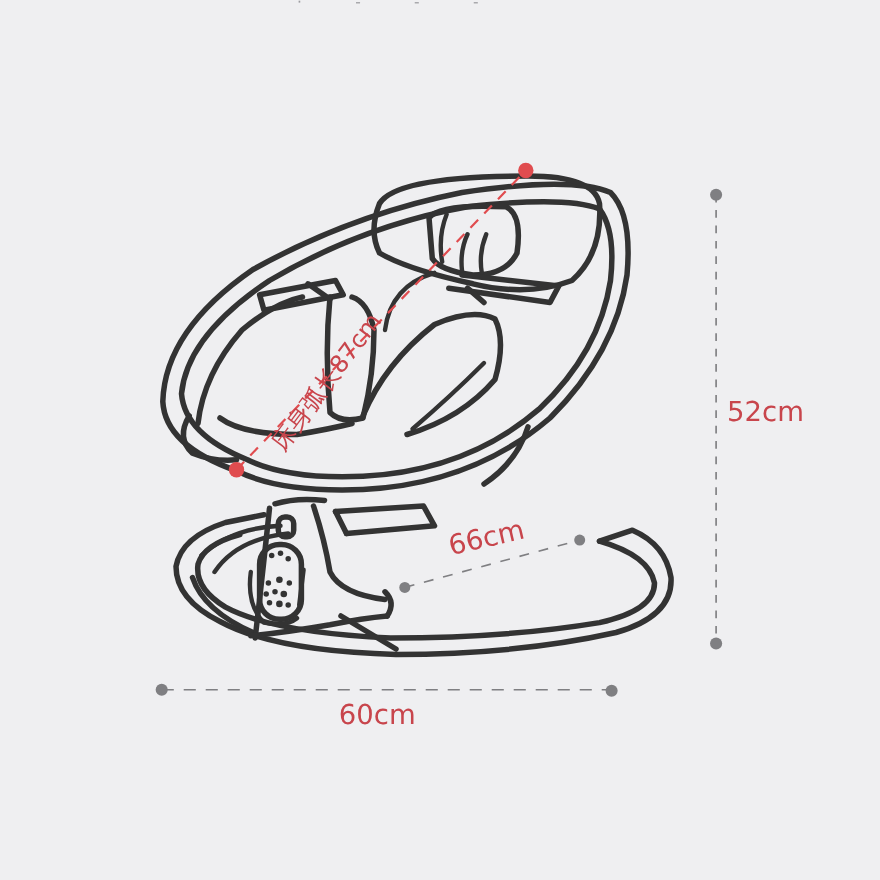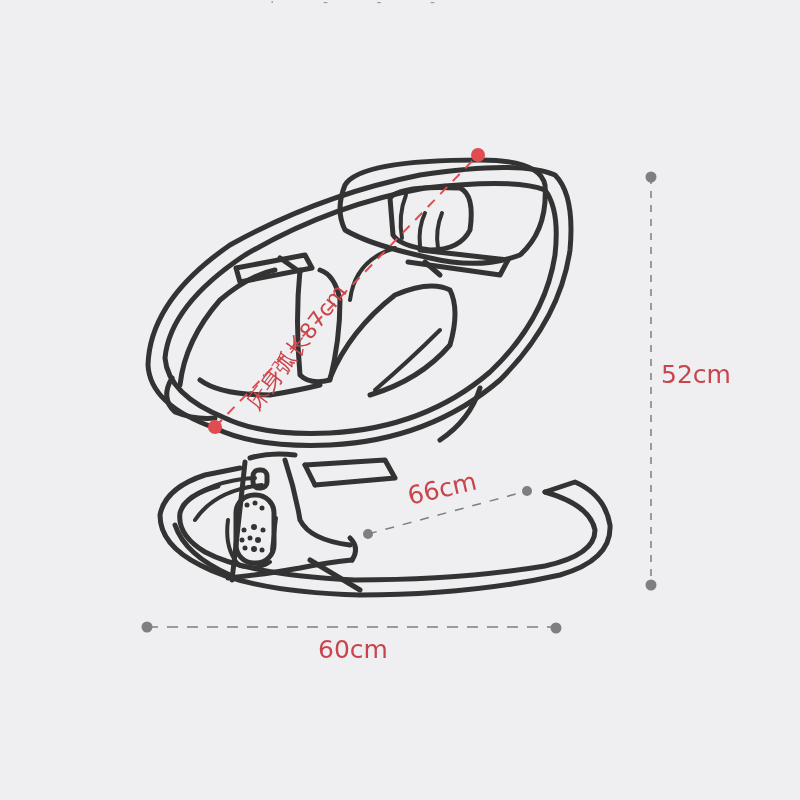--- a/index.html
+++ b/index.html
@@ -13,21 +13,21 @@
     #stage { position: absolute; left: 0; top: 0; width: 800px; height: 800px; }
     .dim-label {
       position: absolute;
       color: #c8454c;
       font-family: "DejaVu Sans", sans-serif;
       font-size: 25px;
       letter-spacing: 0px;
       white-space: nowrap;
     }
     #label-height { left: 661px; top: 342px; margin-top: 18px; }
-    #label-width { left: 308px; top: 635px; margin-left: 10px; }
+    #label-width { left: 308px; top: 635px; }
     #label-depth {
       left: 408px; top: 482px;
       transform: rotate(-13deg);
       transform-origin: left center;
     }
     #label-arc {
       left: 252px; top: 392px;
       font-size: 22px;
       transform: rotate(-53deg);
       transform-origin: left center;

